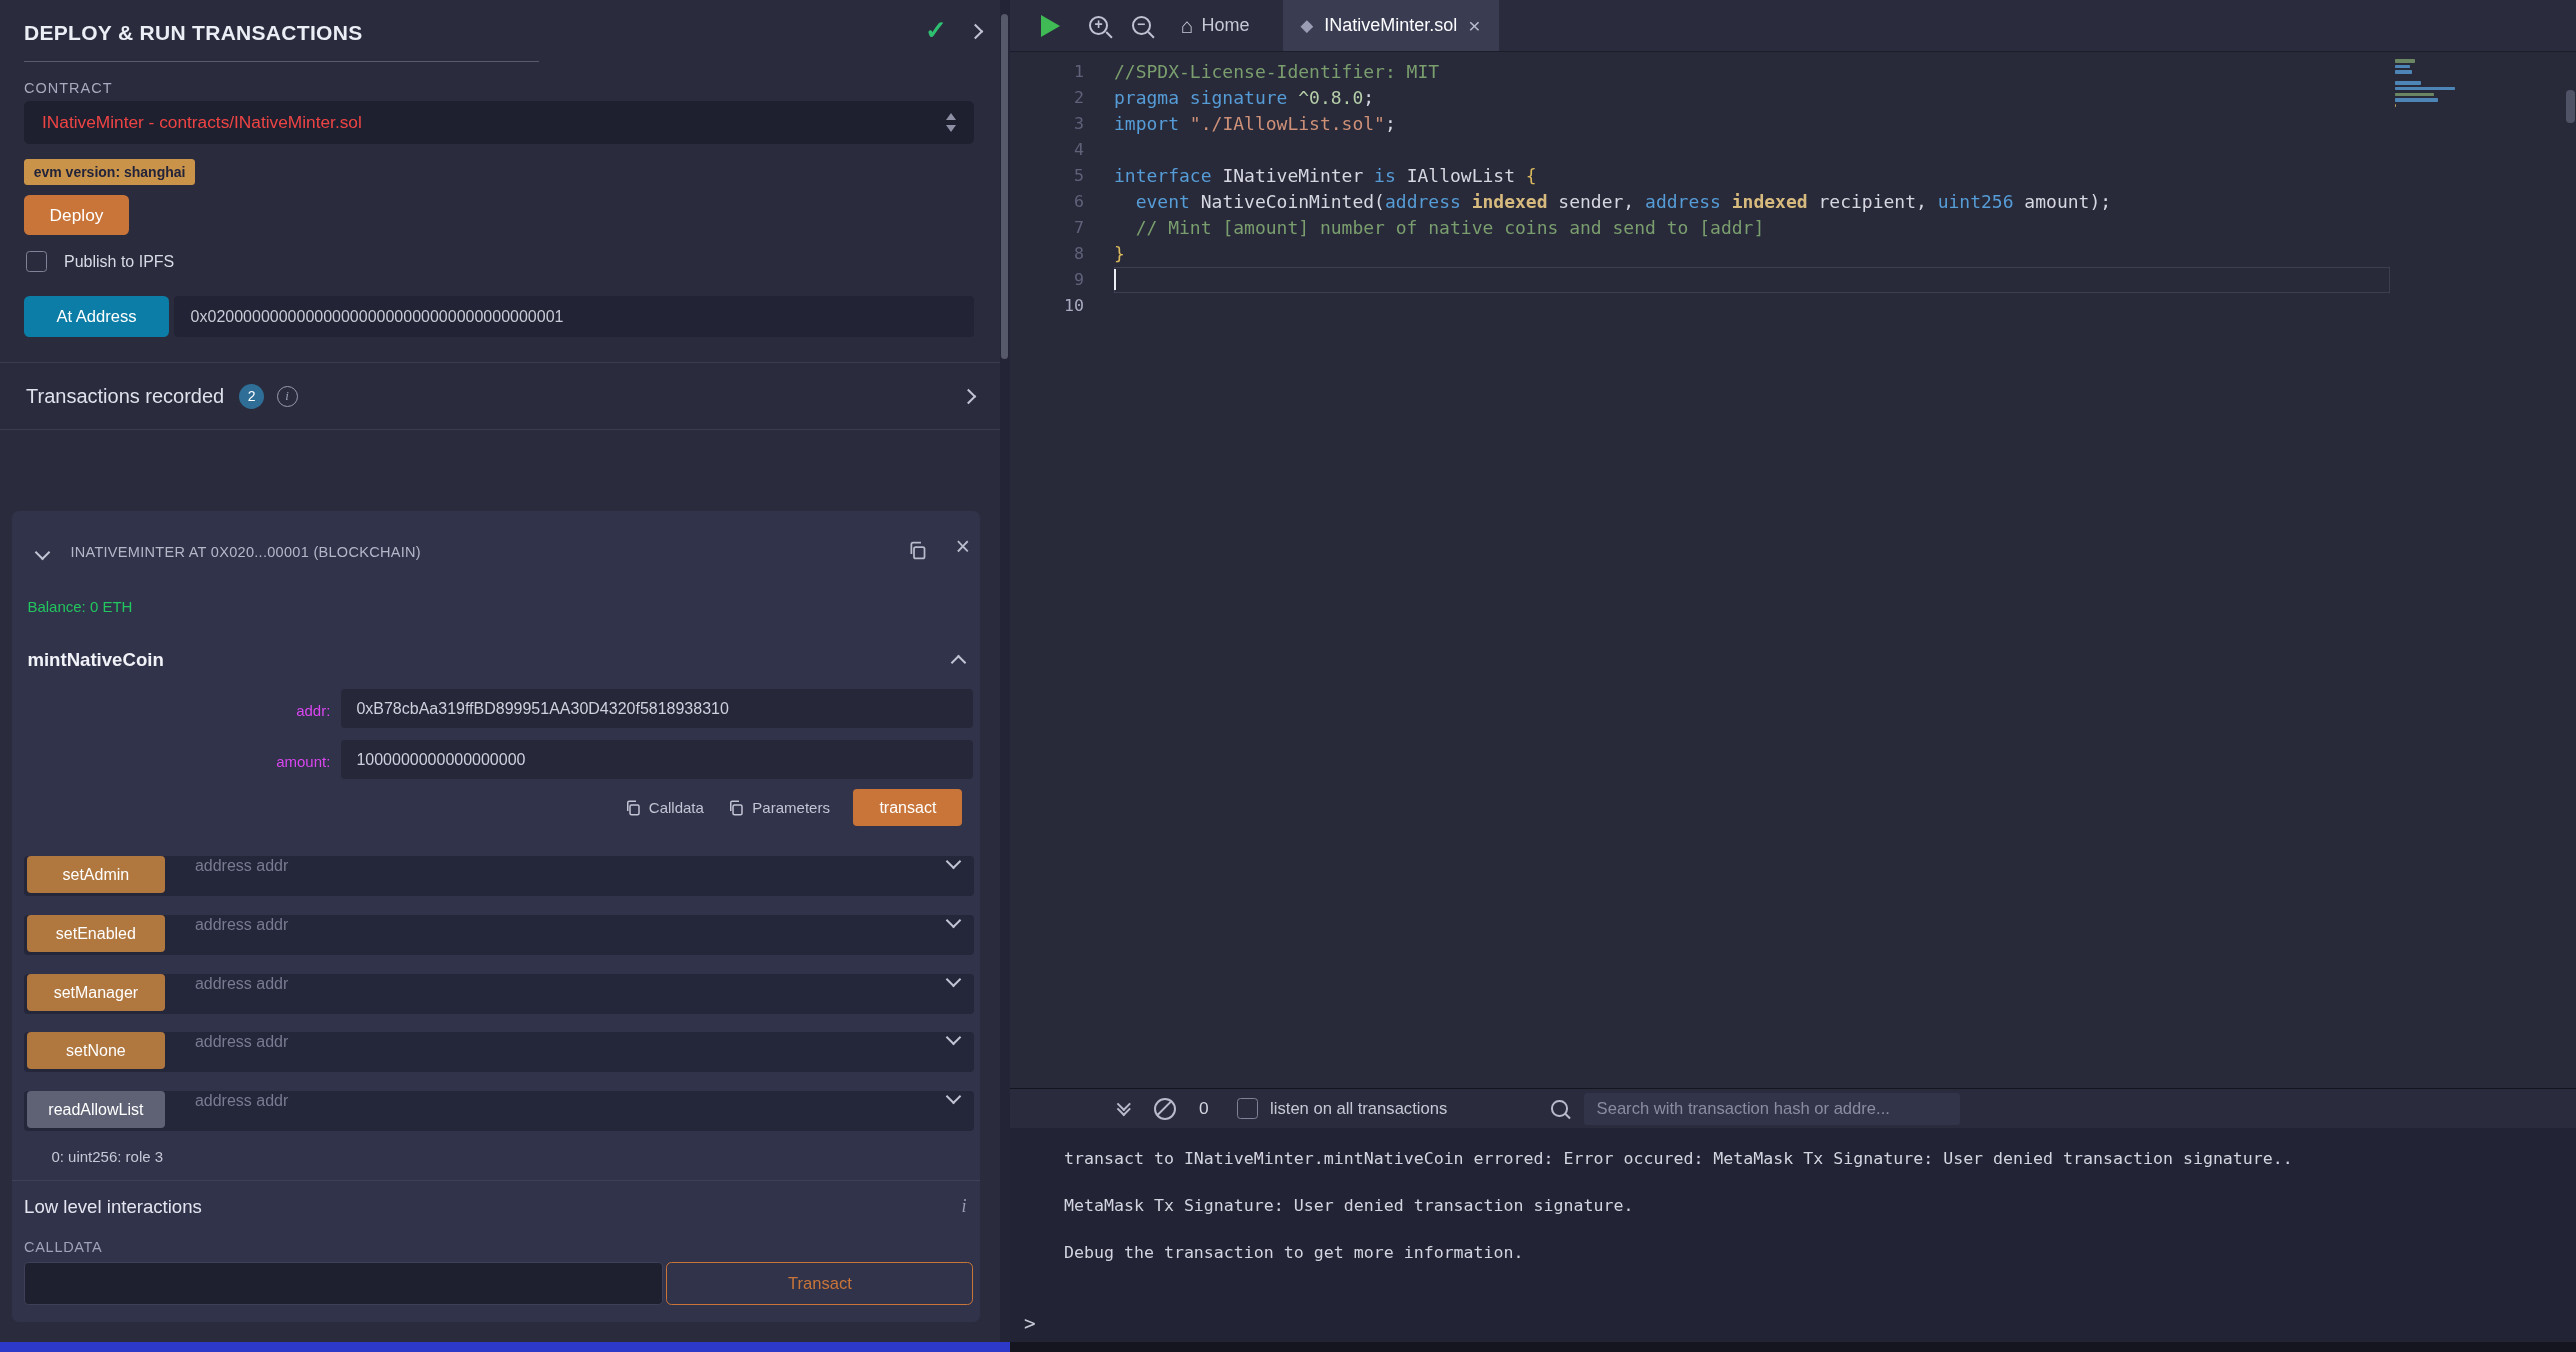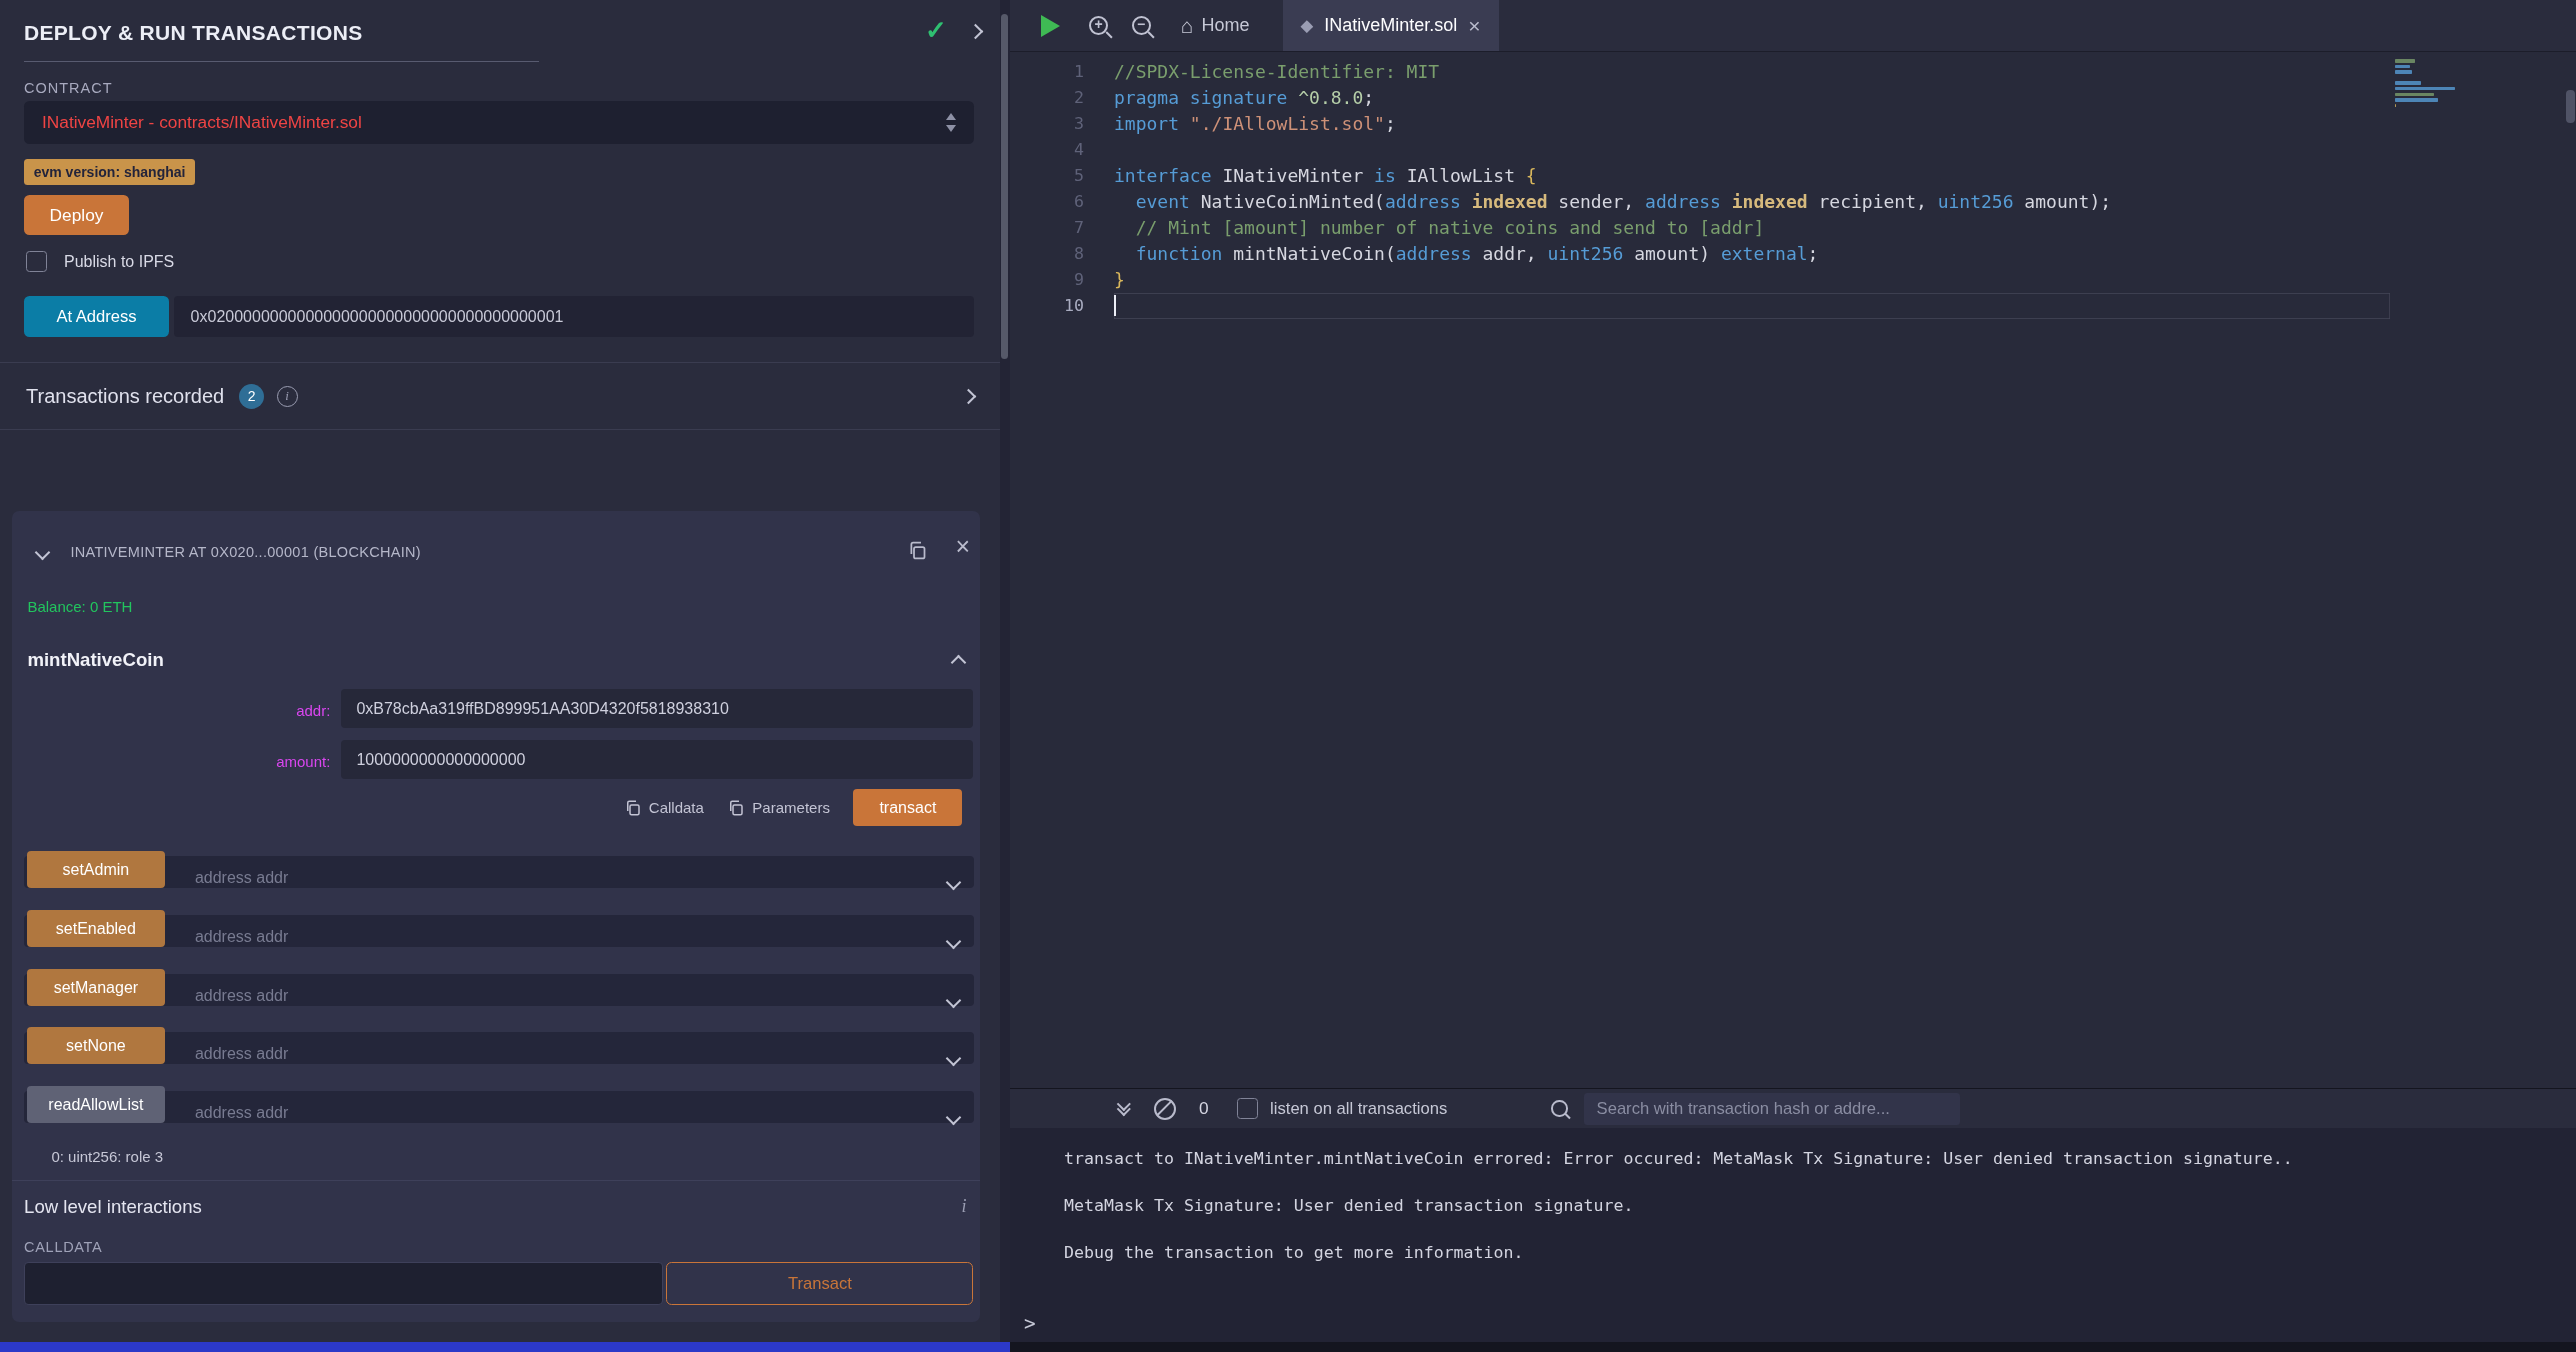--- a/index.html
+++ b/index.html
@@ -60,22 +60,22 @@
   .field-label{position:absolute;left:180px;width:138px;text-align:right;font-size:15px;color:#d946ef}
   #addr-label{top:191px}
   #amount-label{top:242px}
   .card-input{position:absolute;left:329px;width:632px;height:39px;background:#262839;border:none;border-radius:4.1px;
     color:#cfd0de;font-size:16px;padding:0 15px;box-sizing:border-box;font-family:inherit}
   #addr-input{top:178px}
   #amount-input{top:229px}
   #action-row{position:absolute;left:0;right:18px;top:278px;display:flex;justify-content:flex-end;align-items:center;gap:23.5px}
   .mini-action{display:flex;align-items:center;gap:7px;color:#c3c4d4;font-size:15px;cursor:pointer}
   #transact-btn{width:109px;height:37px;background:#c97539;border:none;border-radius:4.1px;color:#fff;font-size:16px;font-family:inherit;cursor:pointer}
-  .fn-row{position:absolute;left:11.7px;width:950px;height:32px;background:#24263a;border-radius:4.1px;
-    display:flex;align-items:flex-end;padding:0 15px 0 2.8px;box-sizing:border-box}
+  .fn-row{position:absolute;left:11.7px;width:950px;height:40px;background:#24263a;border-radius:4.1px;
+    display:flex;align-items:flex-start;padding:0 15px 0 2.8px;box-sizing:border-box}
   #fnrow-0{top:345px}#fnrow-1{top:404px}#fnrow-2{top:463px}#fnrow-3{top:521px}#fnrow-4{top:580px}
   .fn-btn{width:138px;height:37px;border:none;border-radius:4.1px;color:#fff;font-size:16px;font-family:inherit;cursor:pointer}
   .fn-btn.orange{background:#b0773f}
   .fn-btn.grey{background:#5f6275}
   .fn-input{flex:1;background:transparent;border:none;color:#cfd0de;font-size:16px;padding-left:30px;font-family:inherit;outline:none}
   .fn-input::placeholder{color:#787b91}
   .fn-chev{color:#c2c4d4;cursor:pointer}
   #fn-result{position:absolute;left:39px;top:637px;font-size:15px;color:#c6c7d6}
   #card-divider{position:absolute;left:0;right:0;top:669px;height:0.7px;background:#3e405a}
   #lowlevel-heading{position:absolute;left:11.7px;top:685px;font-size:18.6px;color:#e4e5f0}
@@ -285,21 +285,20 @@
         <div class="ln current">10</div>
       </div>
     <div id="code">
         <div class="code-line"><span class="tk-c">//SPDX-License-Identifier: MIT</span></div>
         <div class="code-line"><span class="tk-k">pragma signature</span><span class="tk-n"> ^0.8.0</span><span class="tk-p">;</span></div>
         <div class="code-line"><span class="tk-k">import</span><span class="tk-s"> "./IAllowList.sol"</span><span class="tk-p">;</span></div>
         <div class="code-line"></div>
         <div class="code-line"><span class="tk-k">interface</span><span class="tk-p"> INativeMinter </span><span class="tk-k">is</span><span class="tk-p"> IAllowList </span><span class="tk-b">{</span></div>
         <div class="code-line"><span class="tk-p">  </span><span class="tk-k">event</span><span class="tk-p"> NativeCoinMinted(</span><span class="tk-k">address</span><span class="tk-m"> indexed</span><span class="tk-p"> sender, </span><span class="tk-k">address</span><span class="tk-m"> indexed</span><span class="tk-p"> recipient, </span><span class="tk-k">uint256</span><span class="tk-p"> amount);</span></div>
         <div class="code-line"><span class="tk-p">  </span><span class="tk-c">// Mint [amount] number of native coins and send to [addr]</span></div>
-        <div class="code-line"><span class="tk-p">  </span><span class="tk-k">function</span><span class="tk-p"> mintNativeCoin(</span><span class="tk-k">address</span><span class="tk-p"> addr, </span><span class="tk-k">uint256</span><span class="tk-p"> amount) </span><span class="tk-k">external</span><span class="tk-p">;</span></div>
         <div class="code-line"><span class="tk-b">}</span></div>
         <div class="code-line current"><span class="cursor"></span></div>
       </div>
     <div id="minimap">
         <div class="mm-line" style="width: 20px; background: rgb(122, 158, 109);"></div>
         <div class="mm-line" style="width: 15px; background: rgb(86, 156, 214);"></div>
         <div class="mm-line" style="width: 17.3px; background: rgb(86, 156, 214);"></div>
         <div class="mm-line" style="width: 0px; background: transparent;"></div>
         <div class="mm-line" style="width: 25.6px; background: rgb(86, 156, 214);"></div>
         <div class="mm-line" style="width: 60px; background: rgb(86, 156, 214);"></div>

